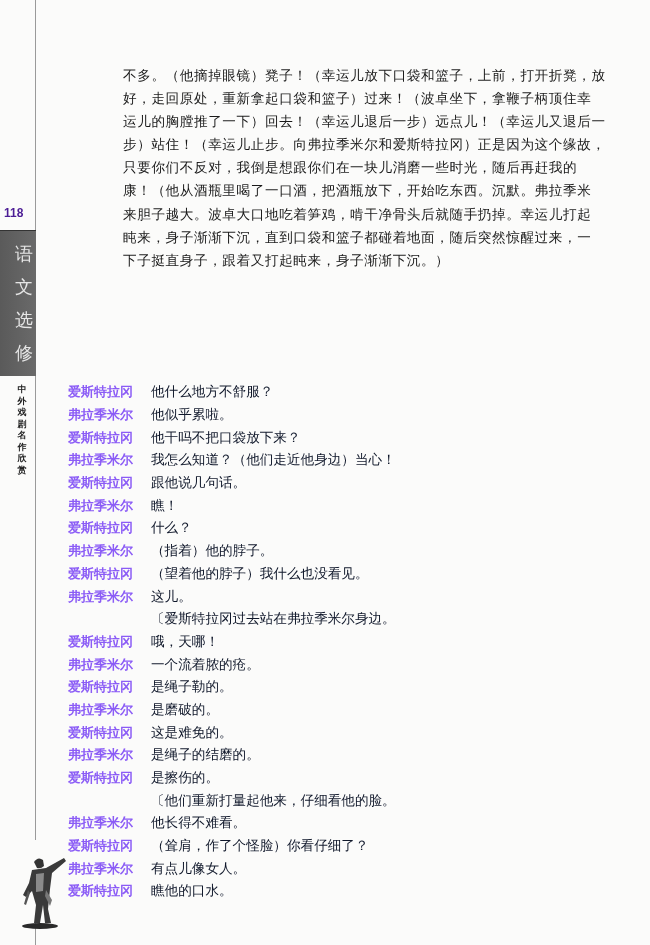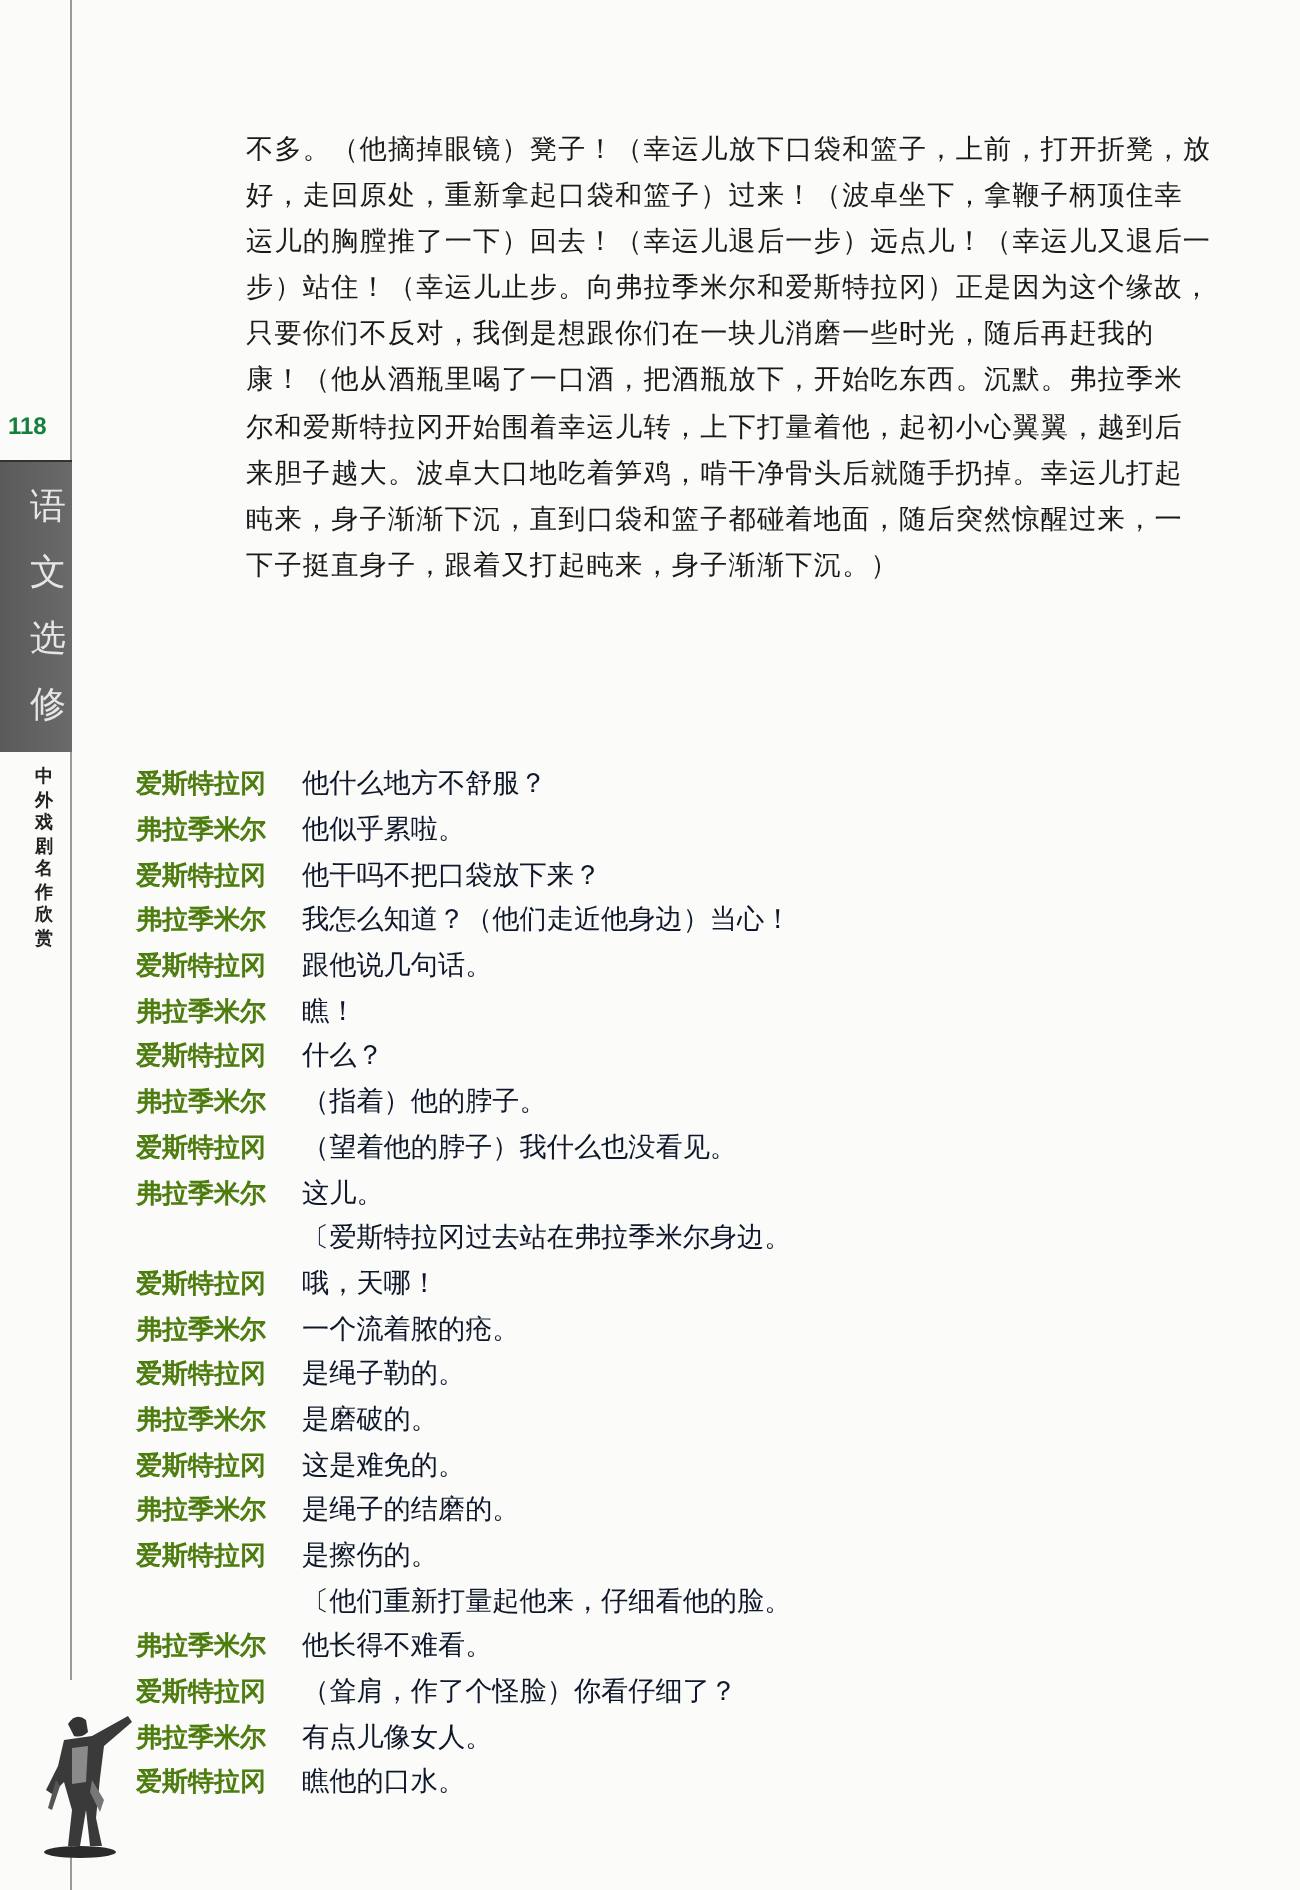--- a/index.html
+++ b/index.html
@@ -24,21 +24,21 @@
       background: #9a9a9a;
     }
     .margin-rule-bottom {
       position: absolute; left: 35px; top: 922px; width: 1px; height: 23px;
       background: #9a9a9a;
     }
 
     .page-number {
       position: absolute; left: 4px; top: 206px;
       font-family: "Liberation Sans", "DejaVu Sans", sans-serif;
-      font-size: 12px; font-weight: bold; color: #15803d;
+      font-size: 12px; font-weight: bold; color: #4c1d95;
     }
 
     .side-band {
       position: absolute; left: 0; top: 230px; width: 36px; height: 146px;
       background: linear-gradient(to right, #5a5a5a, #6a6a6a);
       border-top: 1px solid #333;
     }
     .side-band-title {
       position: absolute; left: 14px; top: 6px; width: 20px;
       display: flex; flex-direction: column; align-items: center;
@@ -65,21 +65,21 @@
     .dialogue {
       position: absolute; left: 68px; top: 381px; width: 560px;
     }
     .line {
       display: flex; height: 22.7px; align-items: center;
       font-size: 13.6px; white-space: nowrap;
     }
     .speaker {
       width: 83px; flex: 0 0 83px;
       font-family: "DejaVu Sans", sans-serif; font-weight: bold; font-size: 13px;
-      color: #4d7c0f;
+      color: #8b5cf6;
     }
     .speech { color: #0f172a; }
 
     
     .figurine {
       position: absolute; left: 10px; top: 850px; width: 60px; height: 80px;
     }
   </style>
 </head>
 <body>
@@ -112,21 +112,20 @@
     <span>赏</span>
   </div>
 
   <div class="stage-para">
     <div>不多。（他摘掉眼镜）凳子！（幸运儿放下口袋和篮子，上前，打开折凳，放</div>
     <div>好，走回原处，重新拿起口袋和篮子）过来！（波卓坐下，拿鞭子柄顶住幸</div>
     <div>运儿的胸膛推了一下）回去！（幸运儿退后一步）远点儿！（幸运儿又退后一</div>
     <div>步）站住！（幸运儿止步。向弗拉季米尔和爱斯特拉冈）正是因为这个缘故，</div>
     <div>只要你们不反对，我倒是想跟你们在一块儿消磨一些时光，随后再赶我的</div>
     <div>康！（他从酒瓶里喝了一口酒，把酒瓶放下，开始吃东西。沉默。弗拉季米</div>
-    <div>尔和爱斯特拉冈开始围着幸运儿转，上下打量着他，起初小心翼翼，越到后</div>
     <div>来胆子越大。波卓大口地吃着笋鸡，啃干净骨头后就随手扔掉。幸运儿打起</div>
     <div>盹来，身子渐渐下沉，直到口袋和篮子都碰着地面，随后突然惊醒过来，一</div>
     <div>下子挺直身子，跟着又打起盹来，身子渐渐下沉。）</div>
   </div>
 
   <div class="dialogue">
     <div class="line">
         <span class="speaker">爱斯特拉冈</span>
         <span class="speech">他什么地方不舒服？</span>
       </div>

